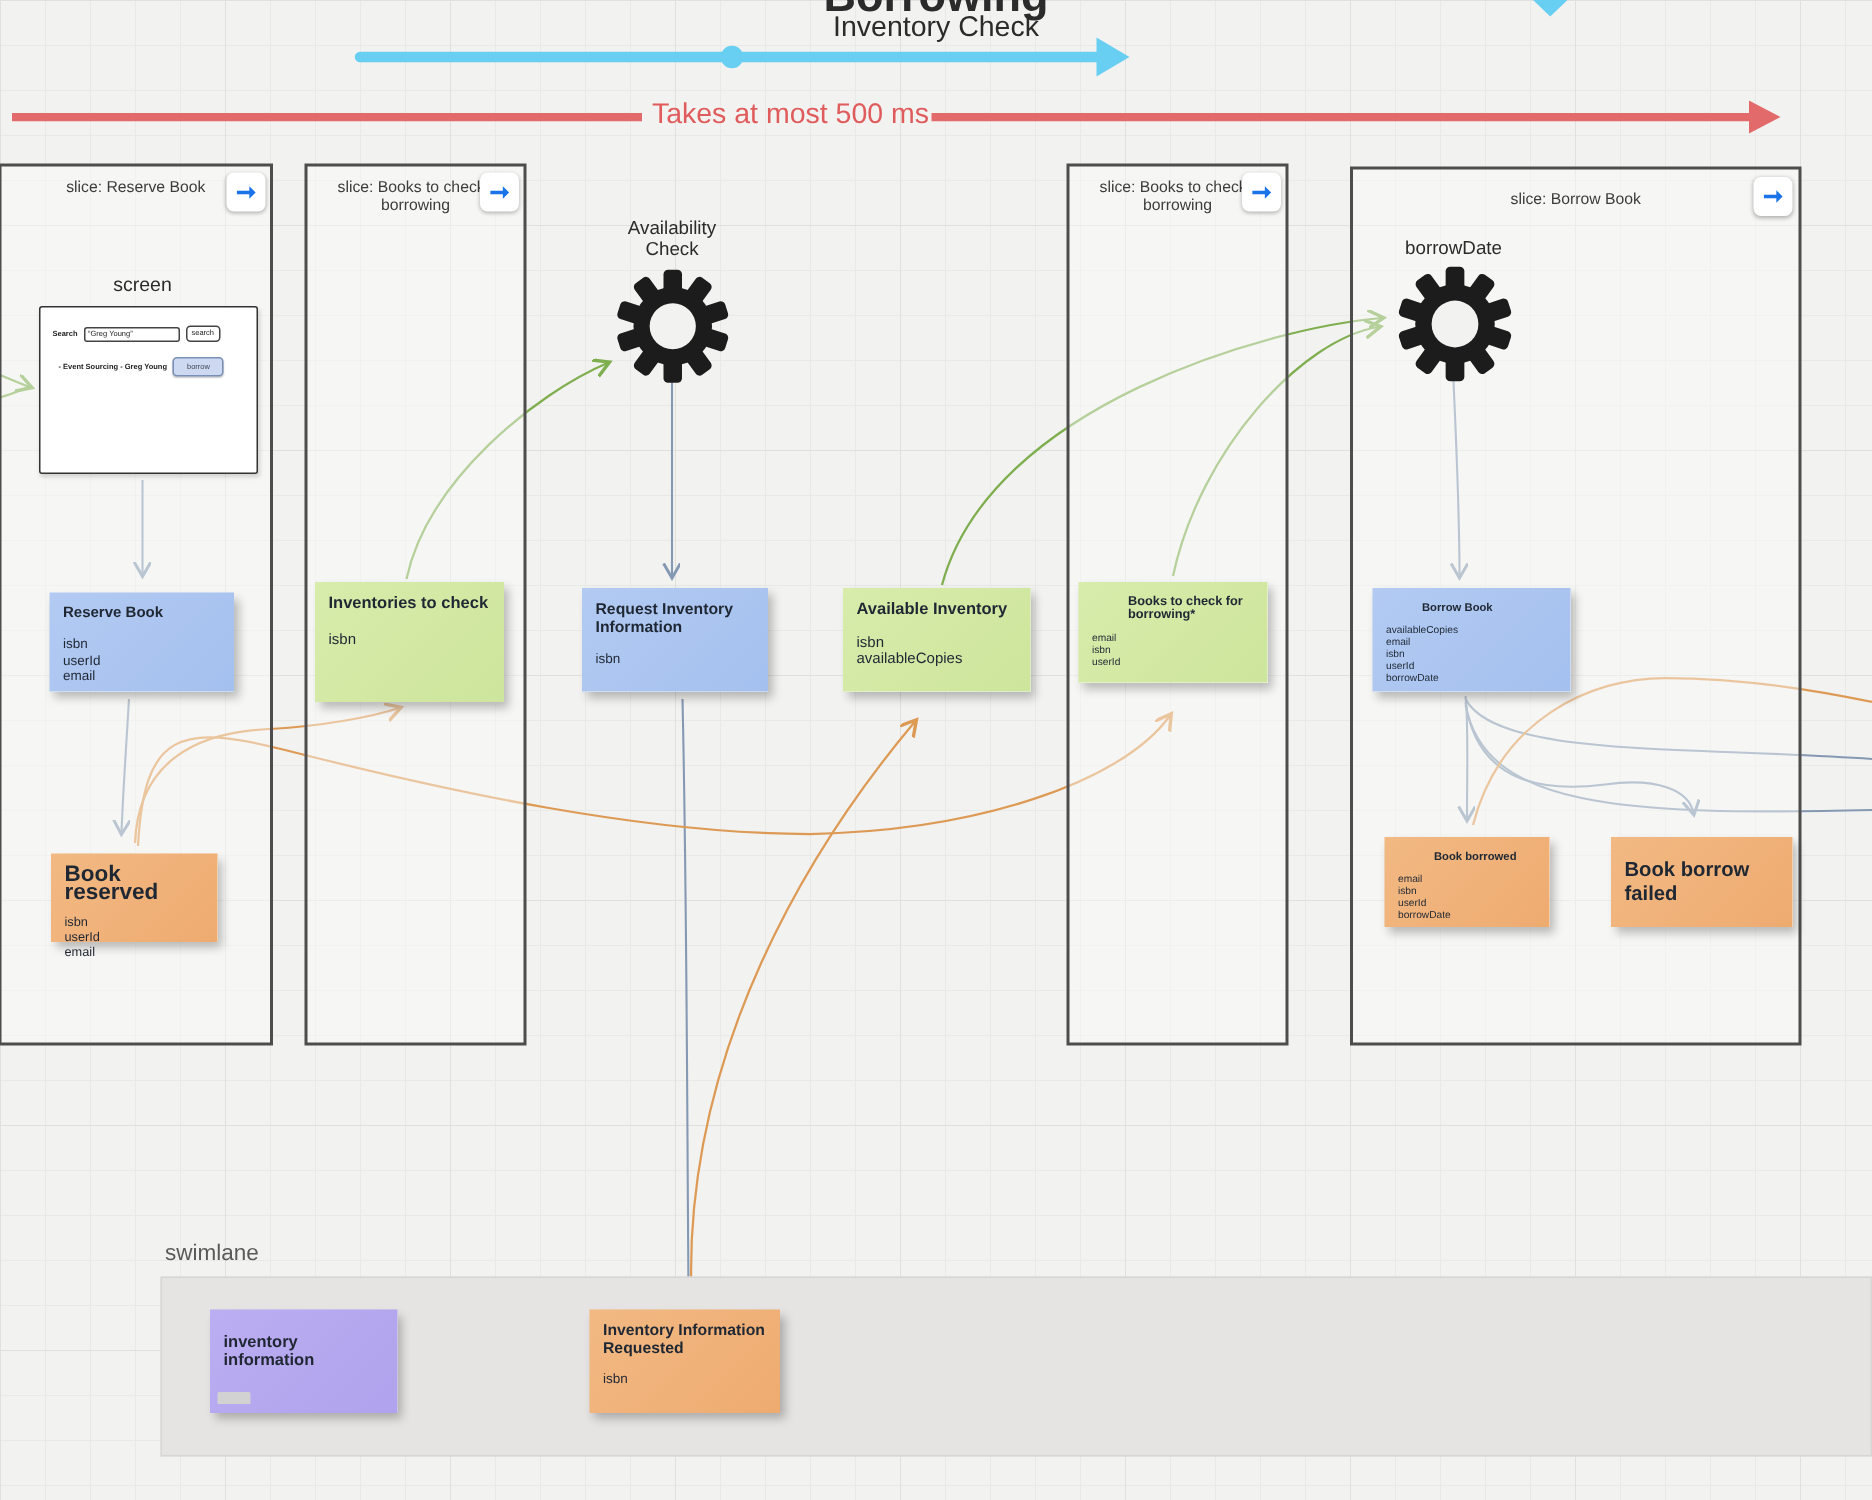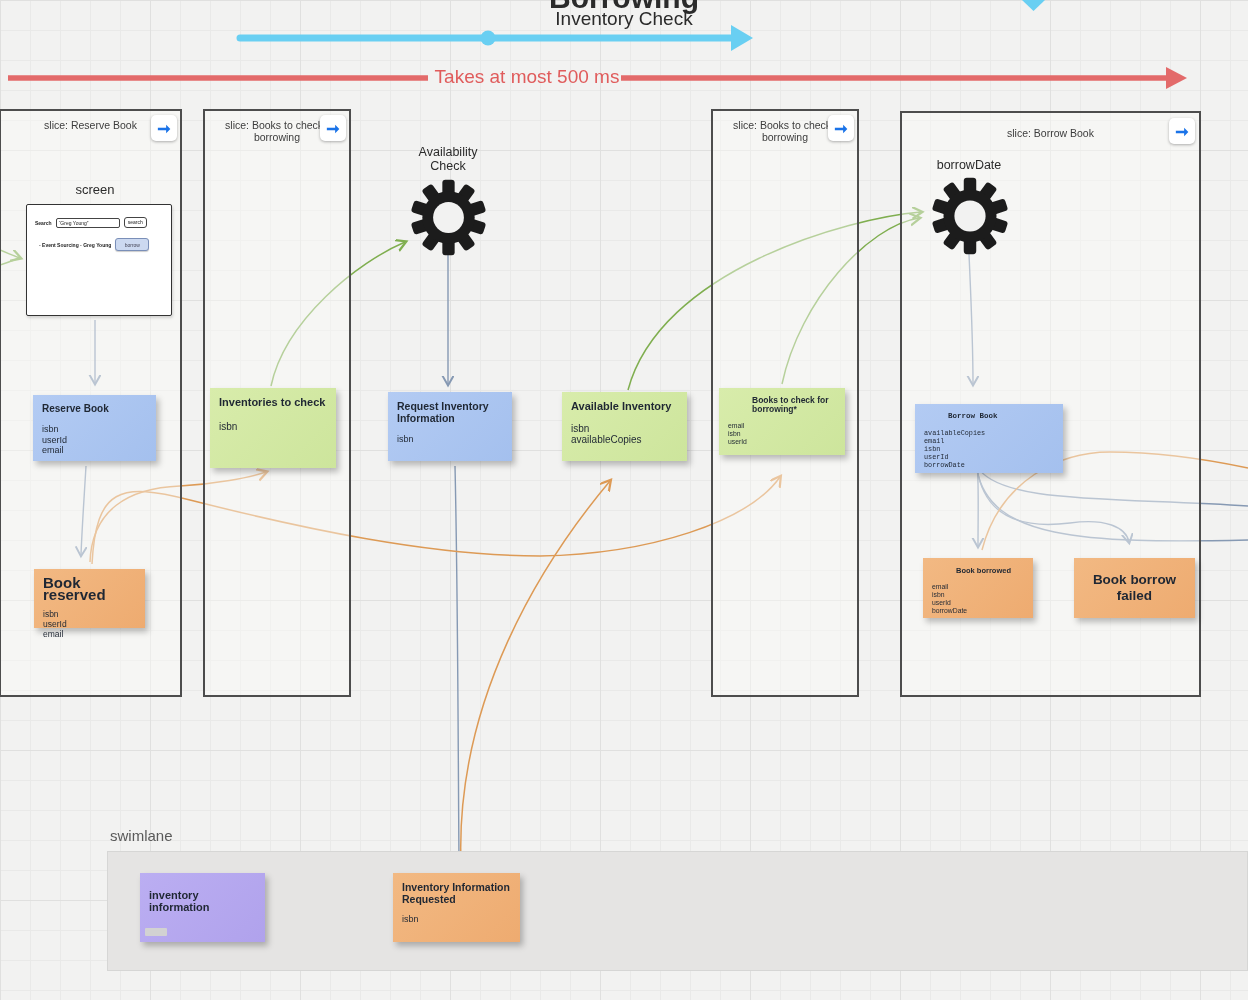--- a/index.html
+++ b/index.html
@@ -221,21 +221,21 @@
 availableCopies</div>
 </div>
 
 <div class="sticky green small" style="left:719px;top:388px;width:126px;height:67px;">
   <div class="t" style="font-size:8.5px;">Books to check for borrowing*</div>
   <div class="f">email
 isbn
 userId</div>
 </div>
 
-<div class="sticky blue small" style="left:915px;top:404px;width:148px;height:69px;font-family:Liberation Mono, monospace;">
+<div class="sticky blue small" style="left:915px;top:392px;width:132px;height:69px;">
   <div class="t">Borrow Book</div>
   <div class="f">availableCopies
 email
 isbn
 userId
 borrowDate</div>
 </div>
 
 <div class="sticky orange" style="left:34px;top:569px;width:111px;height:59px;">
   <div class="t" style="font-size:15px;">Book reserved</div>
@@ -245,21 +245,21 @@
 </div>
 
 <div class="sticky orange small" style="left:923px;top:558px;width:110px;height:60px;">
   <div class="t">Book borrowed</div>
   <div class="f">email
 isbn
 userId
 borrowDate</div>
 </div>
 
-<div class="sticky orange bigtitle" style="left:1074px;top:558px;width:121px;height:60px;text-align:center;">
+<div class="sticky orange bigtitle" style="left:1074px;top:558px;width:121px;height:60px;">
   <div class="t" style="margin-top:6px;">Book borrow failed</div>
 </div>
 
 <div class="abs swimlane-label" style="left:110px;top:827px;">swimlane</div>
 <div class="abs swimlane-band" style="left:107px;top:851px;width:1141px;height:120px;"></div>
 
 <div class="sticky purple" style="left:140px;top:873px;width:125px;height:69px;">
   <div class="t" style="font-size:11px;margin-top:8px;">inventory information</div>
   <div class="tag-chip"></div>
 </div>

